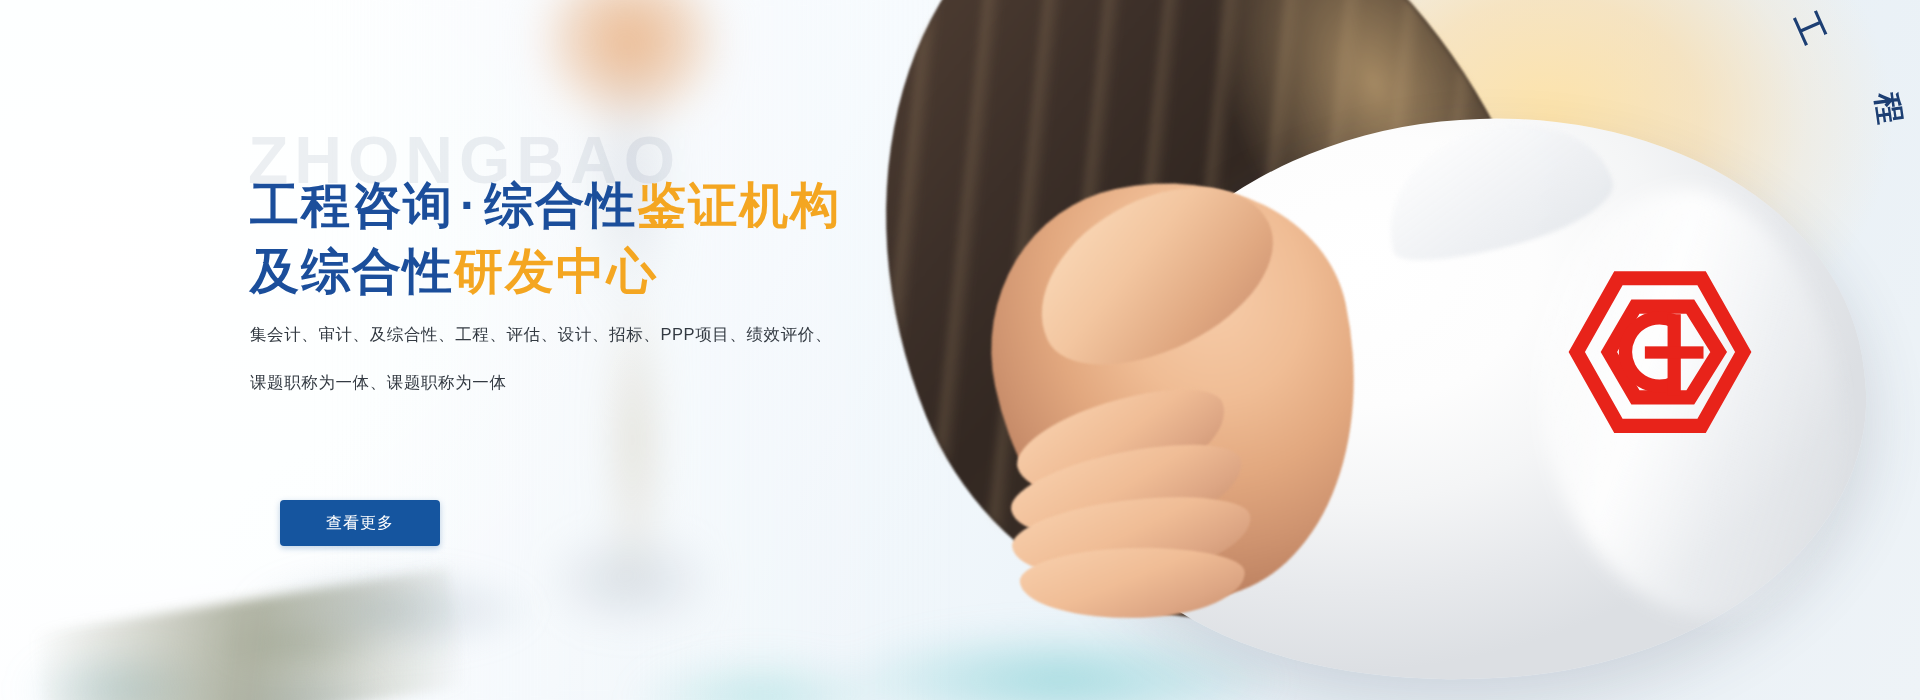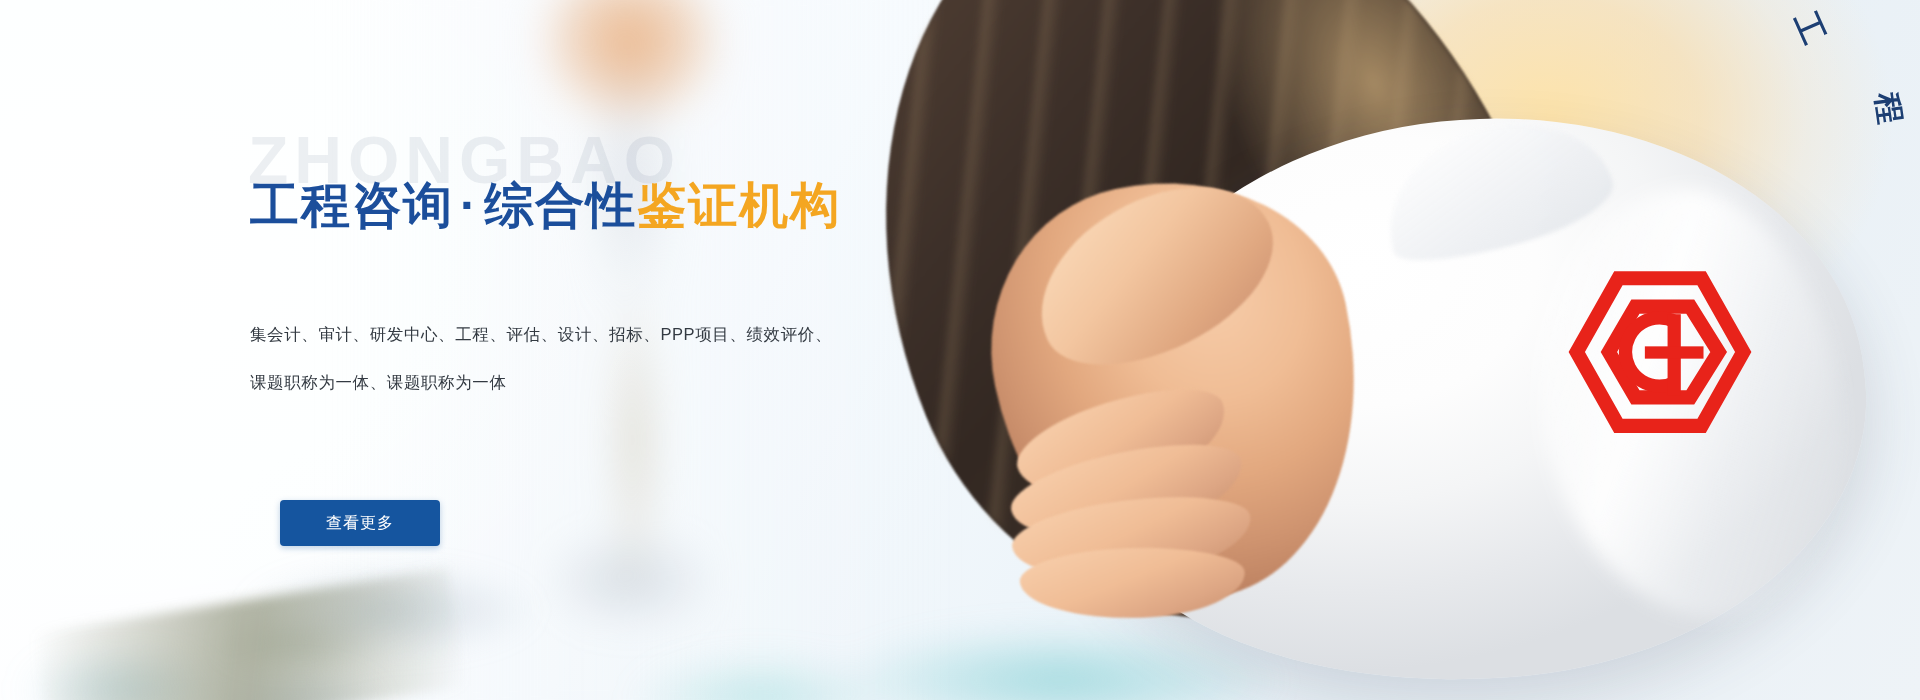--- a/index.html
+++ b/index.html
@@ -228,22 +228,23 @@
   <div class="thumb"></div>
   <div class="finger f1"></div>
   <div class="finger f2"></div>
   <div class="finger f3"></div>
   <div class="finger f4"></div>
 
   <div class="watermark">ZHONGBAO</div>
 
   <div class="headline">
     <div class="hl-line"><span class="blue">工程咨询</span><span class="dot">·</span><span class="blue">综合性</span><span class="orange">鉴证机构</span></div>
+    <div class="hl-line"><span class="blue">及综合性</span><span class="orange">研发中心</span></div>
   </div>
 
   <div class="subtitle">
-    <div class="sub-line">集会计、审计、研发中心、工程、评估、设计、招标、PPP项目、绩效评价、</div>
+    <div class="sub-line">集会计、审计、及综合性、工程、评估、设计、招标、PPP项目、绩效评价、</div>
     <div class="sub-line">课题职称为一体、课题职称为一体</div>
   </div>
 
   <button class="more-btn">查看更多</button>
 
 </div>
 
 </body></html>

